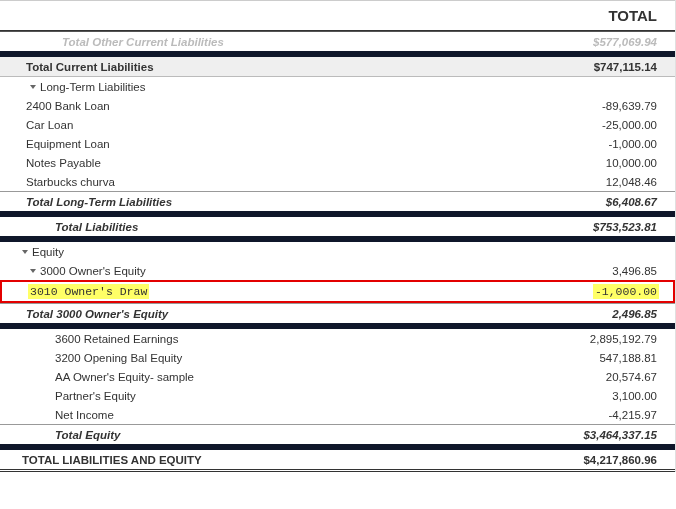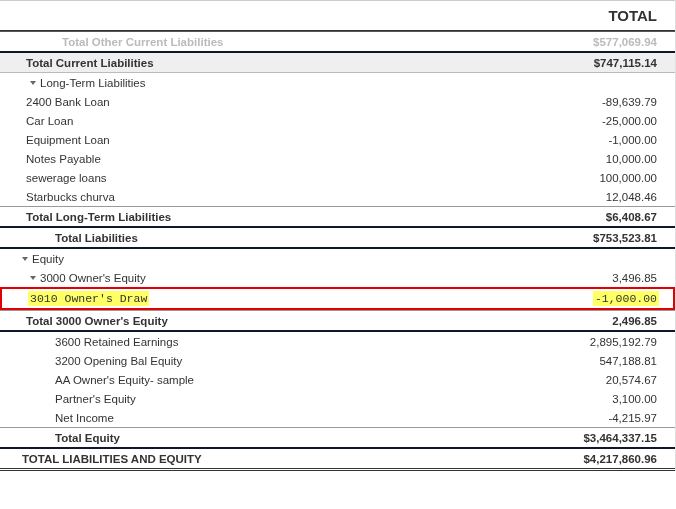--- a/index.html
+++ b/index.html
@@ -59,21 +59,21 @@
   .indent-3 { padding-left: 26px; }
   .indent-4 { padding-left: 62px; }
   .indent-1 { padding-left: 22px; }
   .indent-5 { padding-left: 24px; margin-left: 31px; }
   .bold { font-weight: bold; }
   .shaded {
     background: #efefef;
   }
   .bt-thin { border-top: 1px solid #555; }
   .bt-thin-light { border-top: 1px solid #999; }
-  .bb-thin { border-bottom: 2px solid #0f172a; }
+  .bb-thin { border-bottom: 6px solid #0f172a; font-style: italic; }
   .bb-double { border-bottom: 3px double #333; }
   .bt-thin-gray { border-top: 1px solid #bbb; }
   .highlight-yellow { background: #ffff66; }
   .red-box {
     border: 2.5px solid #e30000;
     font-family: Liberation Mono, monospace;
   }
   .red-row {
     display: flex;
     justify-content: space-between;
@@ -131,24 +131,20 @@
     <div class="label-cell indent-3">Equipment Loan</div>
     <div class="value-cell">-1,000.00</div>
   </div>
 
   <div class="row">
     <div class="label-cell indent-3">Notes Payable</div>
     <div class="value-cell">10,000.00</div>
   </div>
 
 
-  <div class="row">
-    <div class="label-cell indent-3">sewerage loans</div>
-    <div class="value-cell">100,000.00</div>
-  </div>
 
   <div class="row">
     <div class="label-cell indent-3">Starbucks churva</div>
     <div class="value-cell">12,048.46</div>
   </div>
 
   <div class="row bold bt-thin-light bb-thin">
     <div class="label-cell indent-3">Total Long-Term Liabilities</div>
     <div class="value-cell">$6,408.67</div>
   </div>

